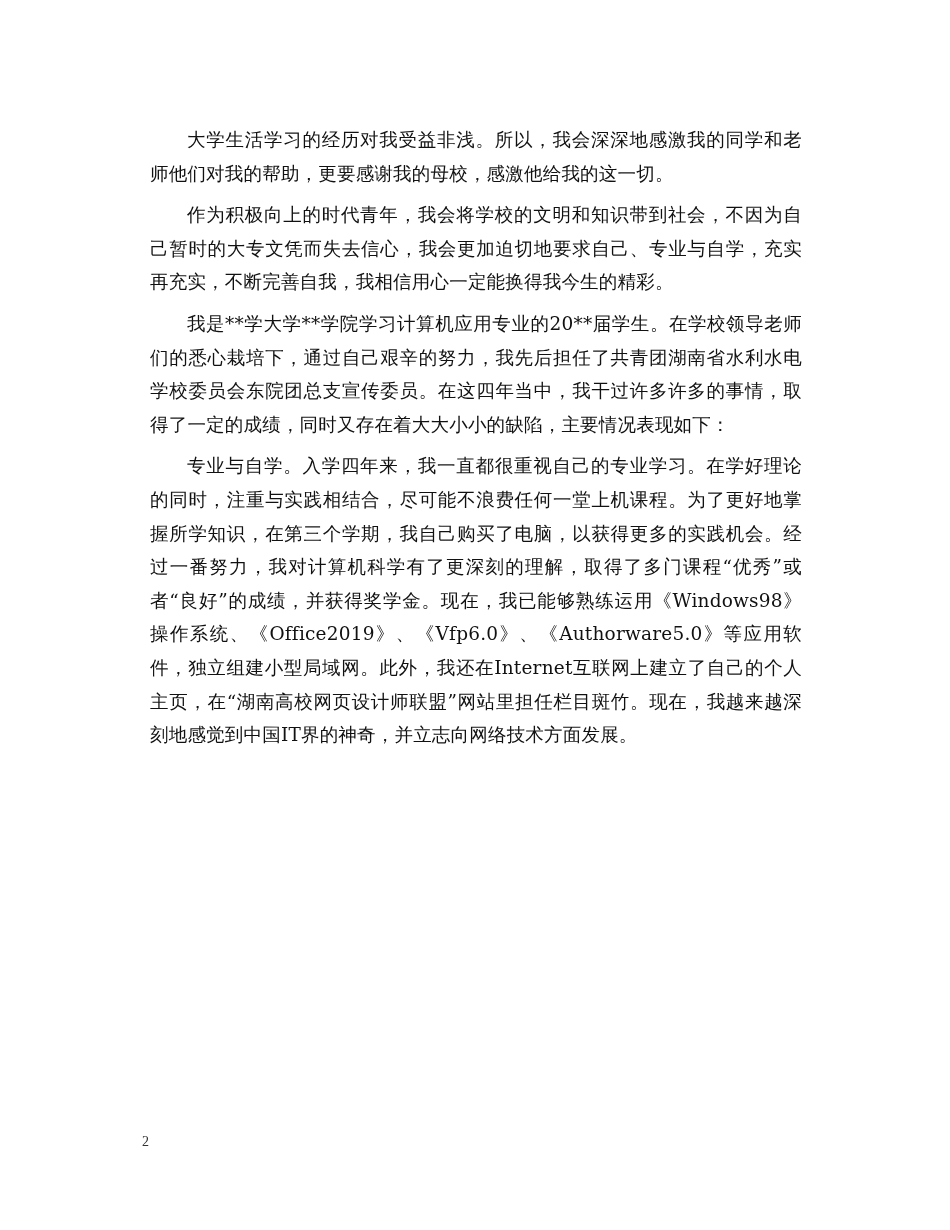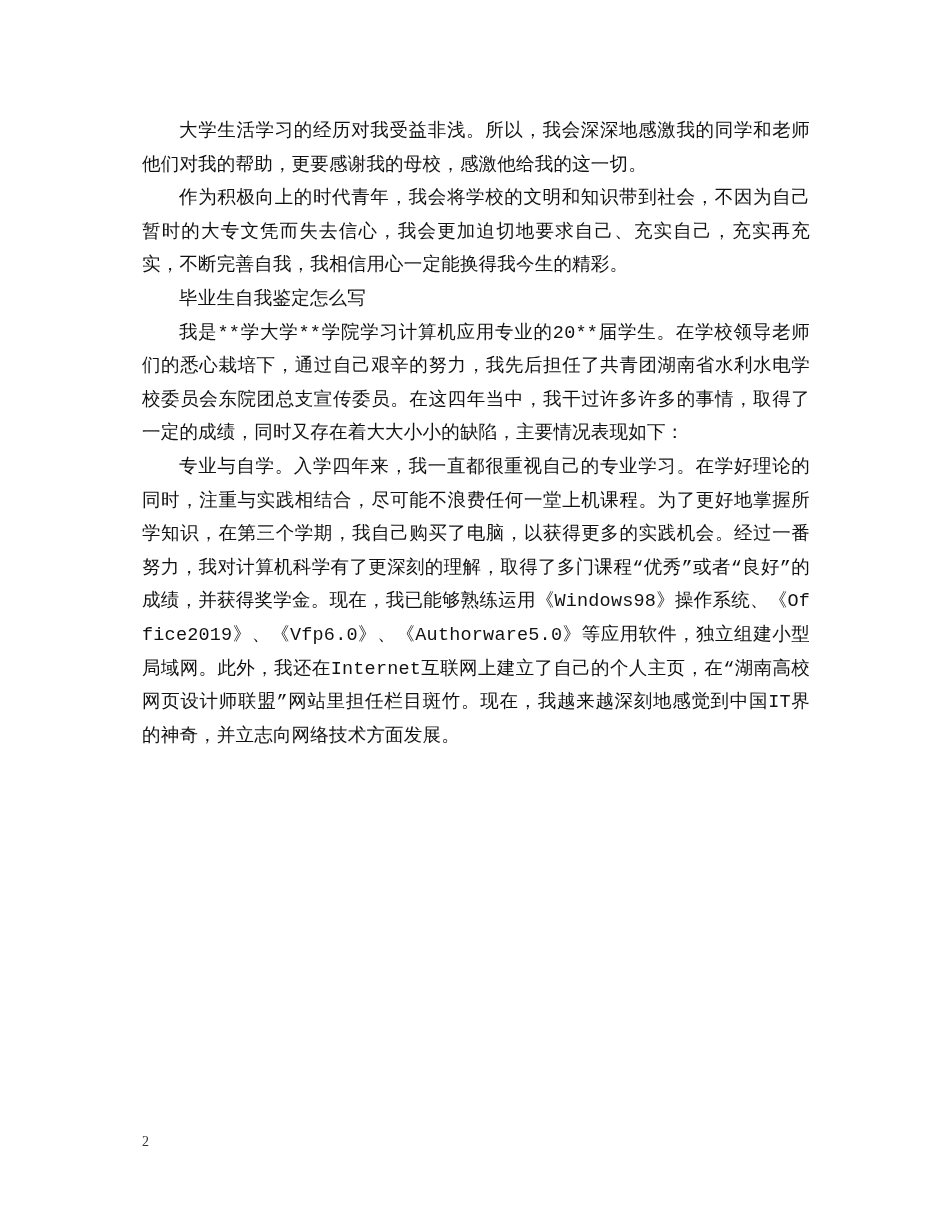--- a/index.html
+++ b/index.html
@@ -15,45 +15,43 @@
       font-family: "DejaVu Serif", "Liberation Serif", serif;
       color: #111111;
     }
     .page {
       position: absolute;
       left: 142px;
       top: 115px;
       width: 668px;
     }
     .para {
-      margin: 0;
+      margin: 8px;
       font-size: 18.5px;
       line-height: 33.6px;
       text-align: justify;
       text-justify: inter-character;
       word-break: break-all;
       letter-spacing: 0.2px;
-      font-family: Liberation Mono, monospace;
     }
     .para.indent {
       text-indent: 37px;
     }
     .page-number {
       position: absolute;
       left: 142px;
       top: 1134px;
       font-size: 14px;
       font-family: "Liberation Serif", "DejaVu Serif", serif;
       color: #333333;
     }
   </style>
 </head>
 <body>
 
 <div class="page">
   <p class="para indent">大学生活学习的经历对我受益非浅。所以，我会深深地感激我的同学和老师他们对我的帮助，更要感谢我的母校，感激他给我的这一切。</p>
-  <p class="para indent">作为积极向上的时代青年，我会将学校的文明和知识带到社会，不因为自己暂时的大专文凭而失去信心，我会更加迫切地要求自己、充实自己，充实再充实，不断完善自我，我相信用心一定能换得我今生的精彩。</p>
-  <p class="para indent">毕业生自我鉴定怎么写</p>
+  <p class="para indent">作为积极向上的时代青年，我会将学校的文明和知识带到社会，不因为自己暂时的大专文凭而失去信心，我会更加迫切地要求自己、专业与自学，充实再充实，不断完善自我，我相信用心一定能换得我今生的精彩。</p>
   <p class="para indent">我是**学大学**学院学习计算机应用专业的20**届学生。在学校领导老师们的悉心栽培下，通过自己艰辛的努力，我先后担任了共青团湖南省水利水电学校委员会东院团总支宣传委员。在这四年当中，我干过许多许多的事情，取得了一定的成绩，同时又存在着大大小小的缺陷，主要情况表现如下：</p>
   <p class="para indent">专业与自学。入学四年来，我一直都很重视自己的专业学习。在学好理论的同时，注重与实践相结合，尽可能不浪费任何一堂上机课程。为了更好地掌握所学知识，在第三个学期，我自己购买了电脑，以获得更多的实践机会。经过一番努力，我对计算机科学有了更深刻的理解，取得了多门课程“优秀”或者“良好”的成绩，并获得奖学金。现在，我已能够熟练运用《Windows98》操作系统、《Office2019》、《Vfp6.0》、《Authorware5.0》等应用软件，独立组建小型局域网。此外，我还在Internet互联网上建立了自己的个人主页，在“湖南高校网页设计师联盟”网站里担任栏目斑竹。现在，我越来越深刻地感觉到中国IT界的神奇，并立志向网络技术方面发展。</p>
 </div>
 
 <div class="page-number">2</div>
 
 </body></html>

